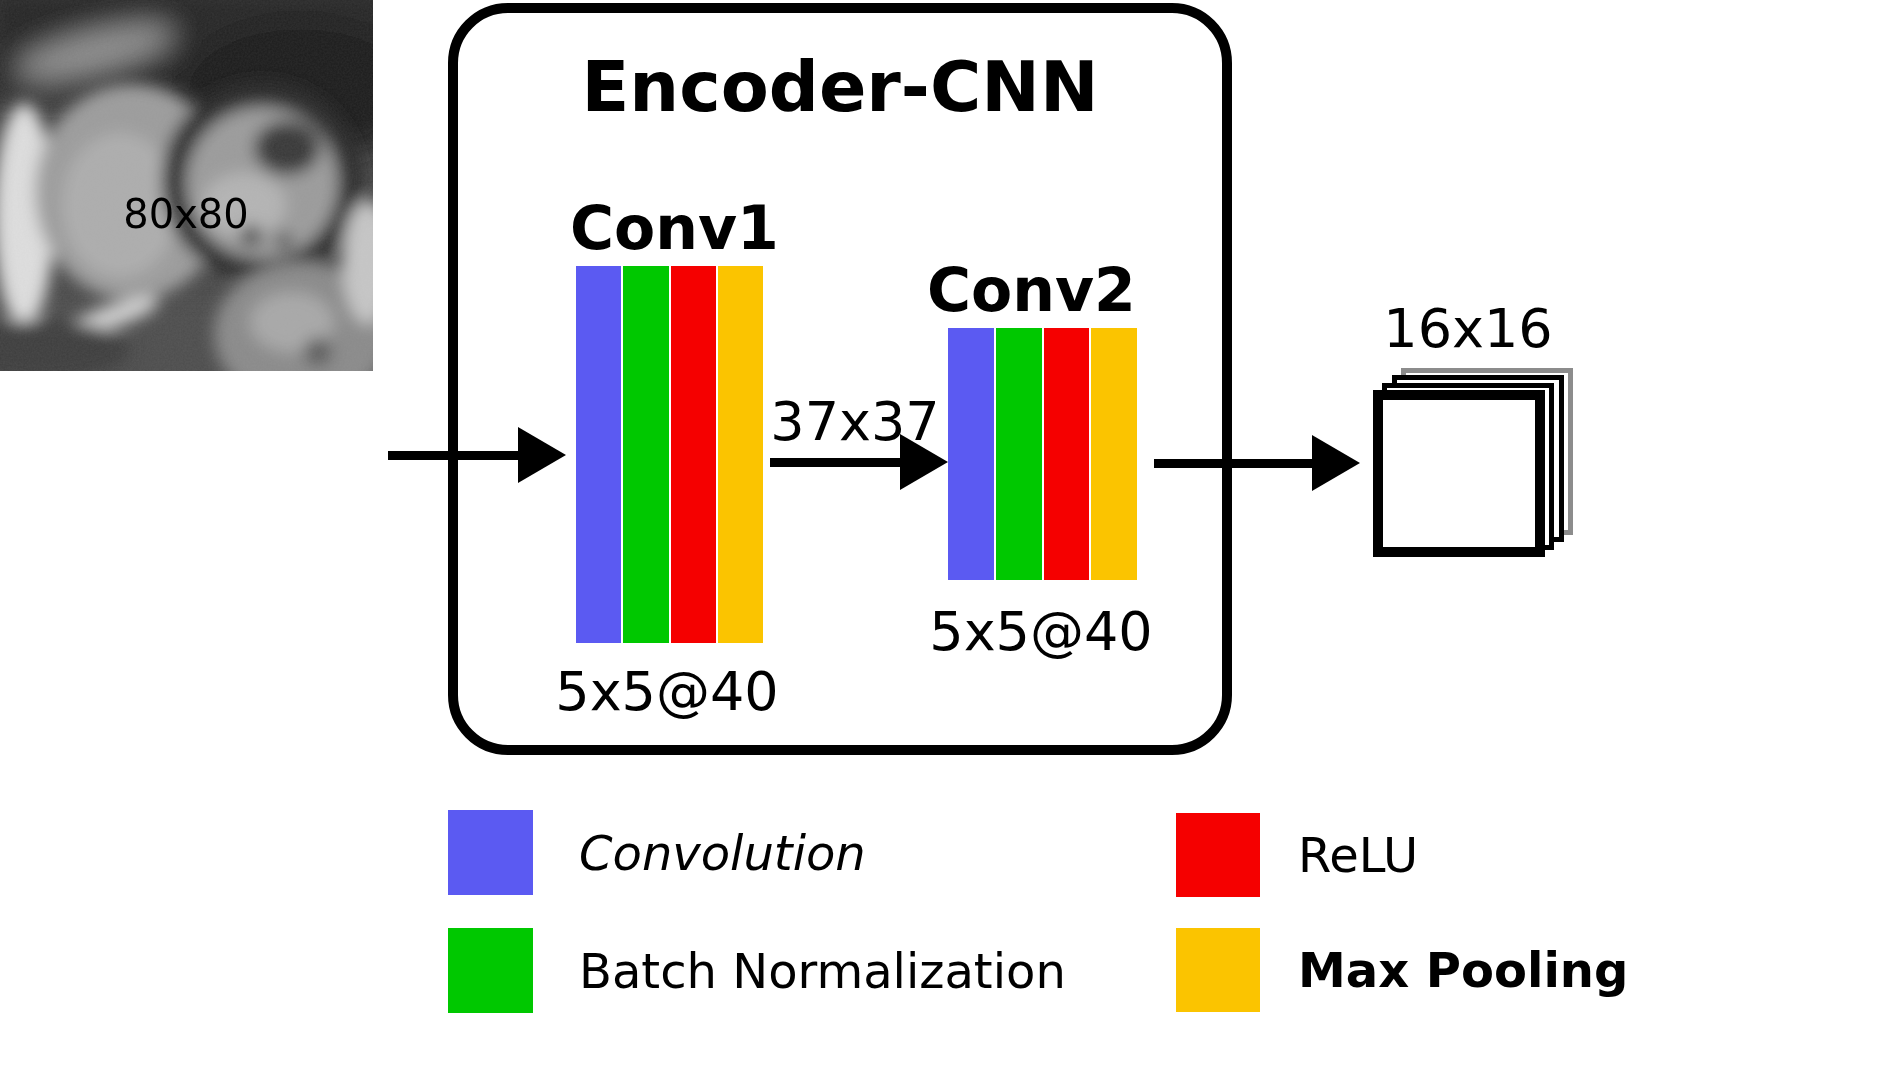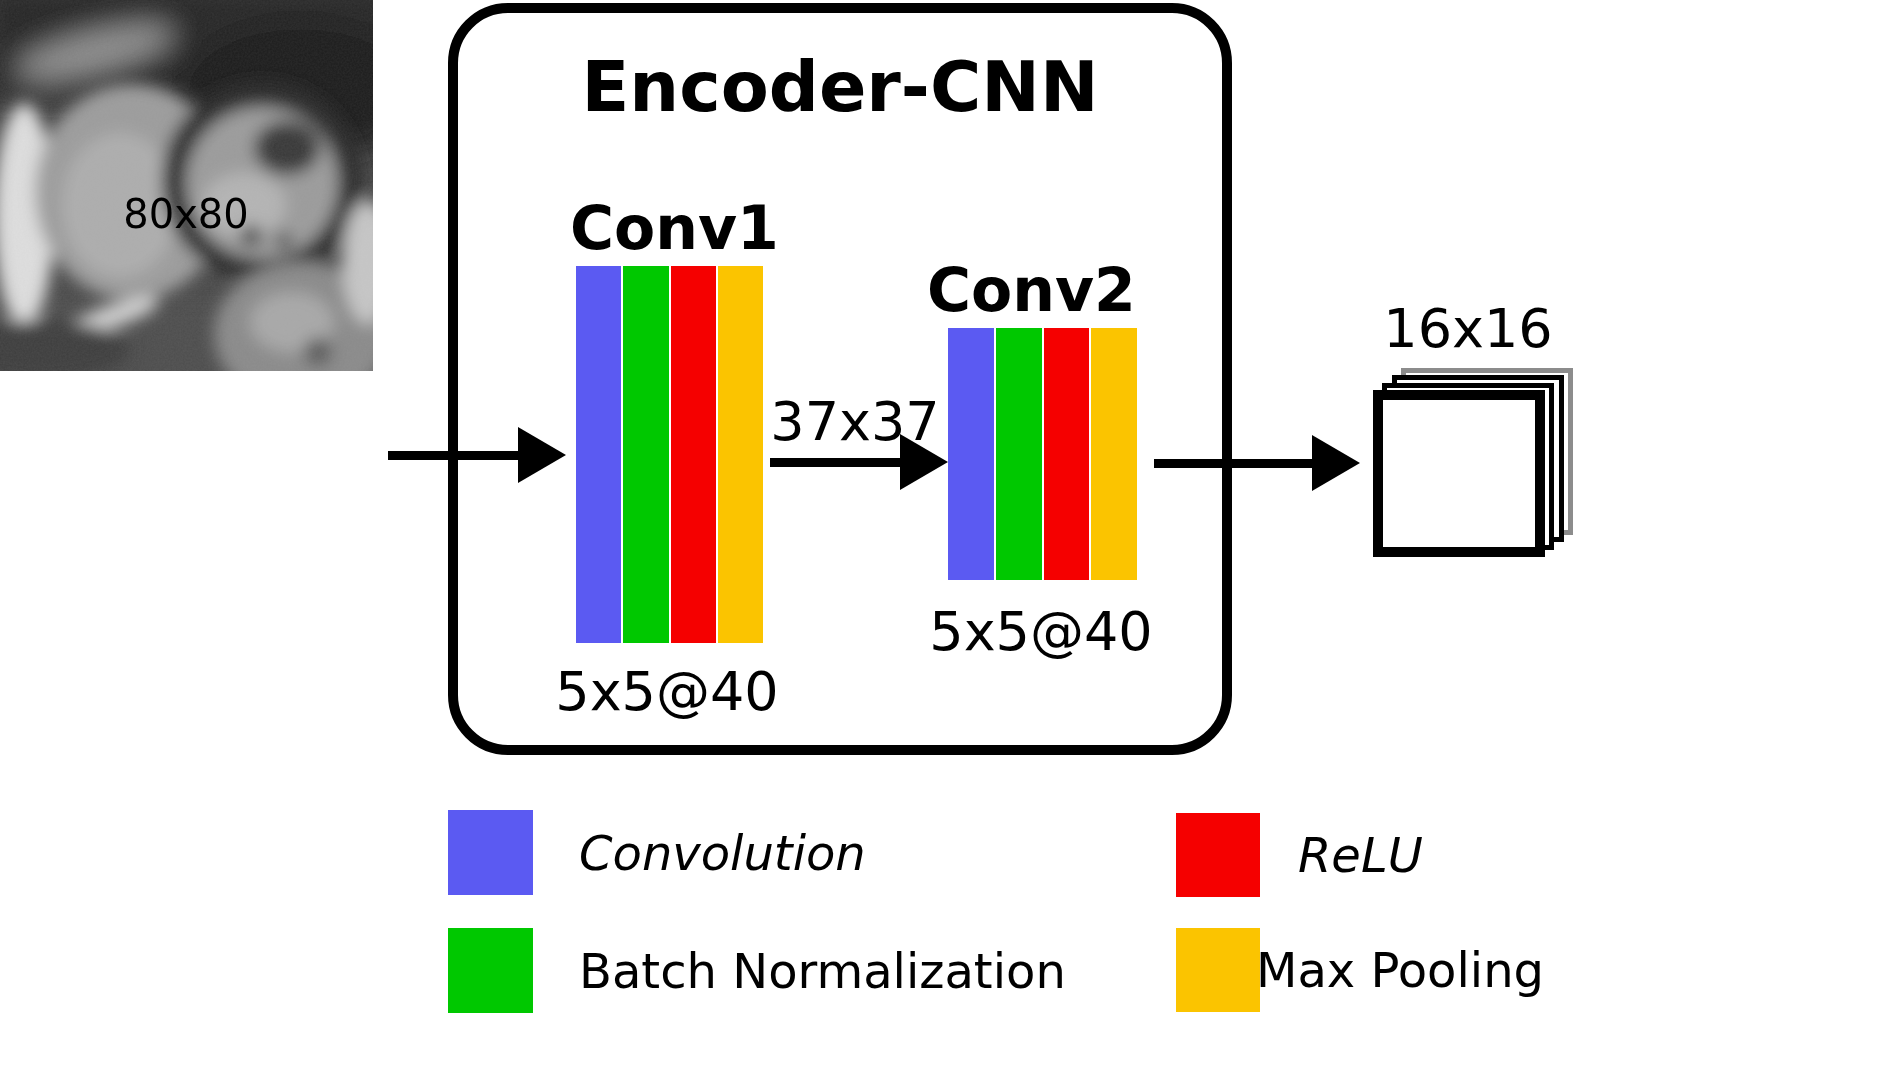--- a/index.html
+++ b/index.html
@@ -42,22 +42,22 @@
   #output-label{left:1368px;top:299px;width:200px;text-align:center;font-size:54px;line-height:1.1;}
   
   .swatch{width:85px;height:85px;}
   #sw-conv{left:448px;top:810px;}
   #sw-bn{left:448px;top:928px;}
   #sw-relu{left:1176px;top:813px;width:84px;height:84px;}
   #sw-mp{left:1176px;top:928px;width:84px;height:84px;}
   .legend-text{font-size:48px;line-height:1;display:flex;align-items:center;height:85px;white-space:nowrap;}
   #lt-conv{left:579px;top:810px;font-style:italic;}
   #lt-bn{left:579px;top:928px;}
-  #lt-relu{left:1298px;top:813px;height:84px;font-style:italic;}
-  #lt-mp{left:1256px;top:928px;height:84px;}
+  #lt-relu{left:1298px;top:813px;height:84px;}
+  #lt-mp{left:1298px;top:928px;height:84px;font-weight:bold;}
   #lt-mp-note{left:1295px;top:1020px;font-size:48px;line-height:1.15;white-space:nowrap;}
 </style>
 </head>
 <body>
 
 <div id="canvas">
 
   <svg id="mri" class="abs" viewBox="0 0 373 371" preserveAspectRatio="none">
     <defs>
       <filter id="b8" x="-30%" y="-30%" width="160%" height="160%">

